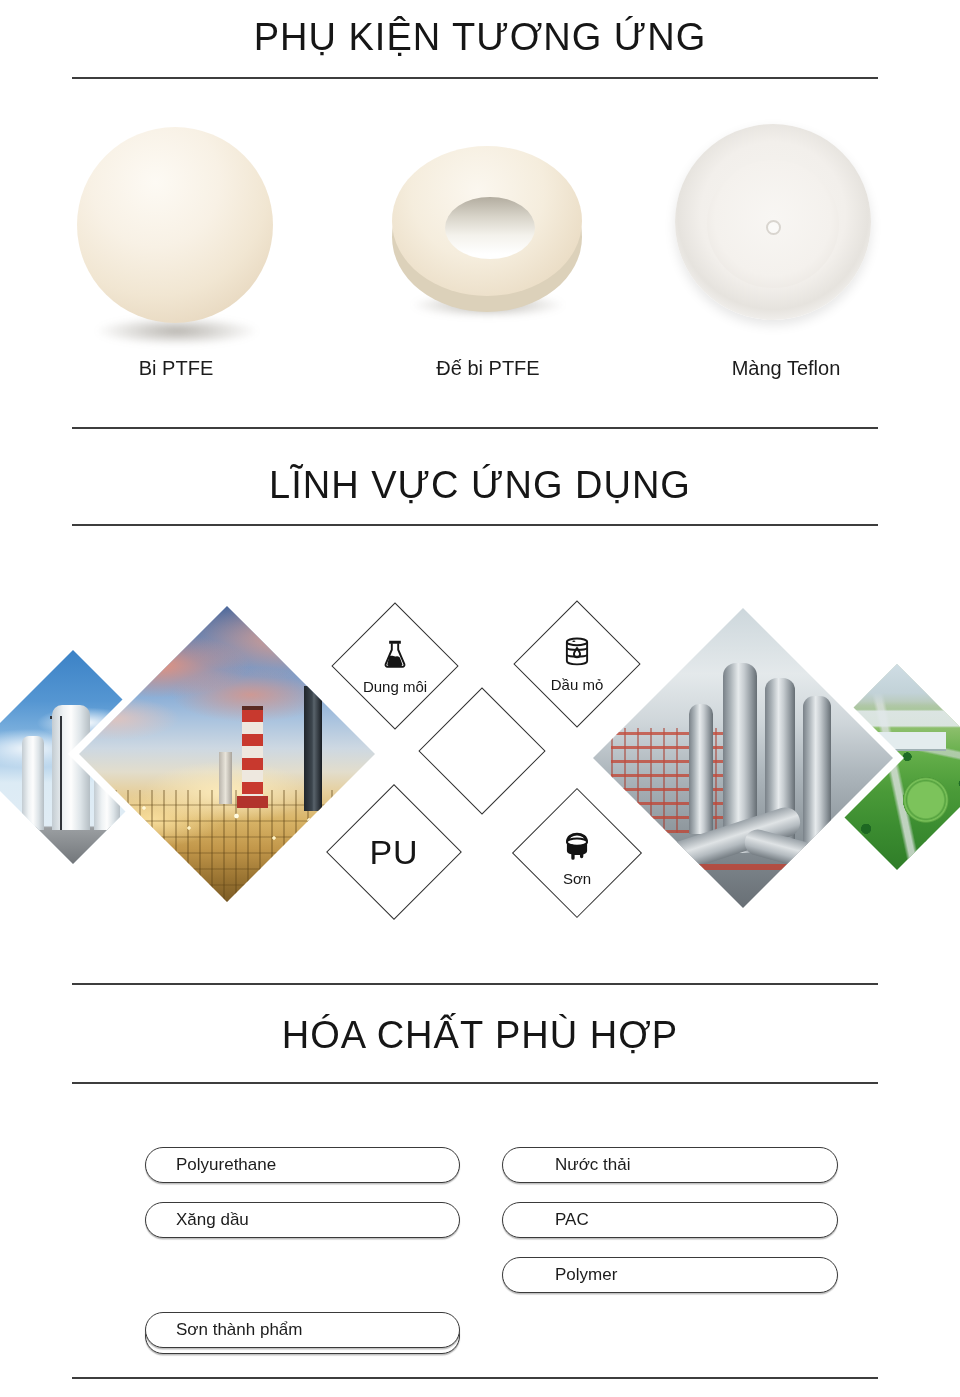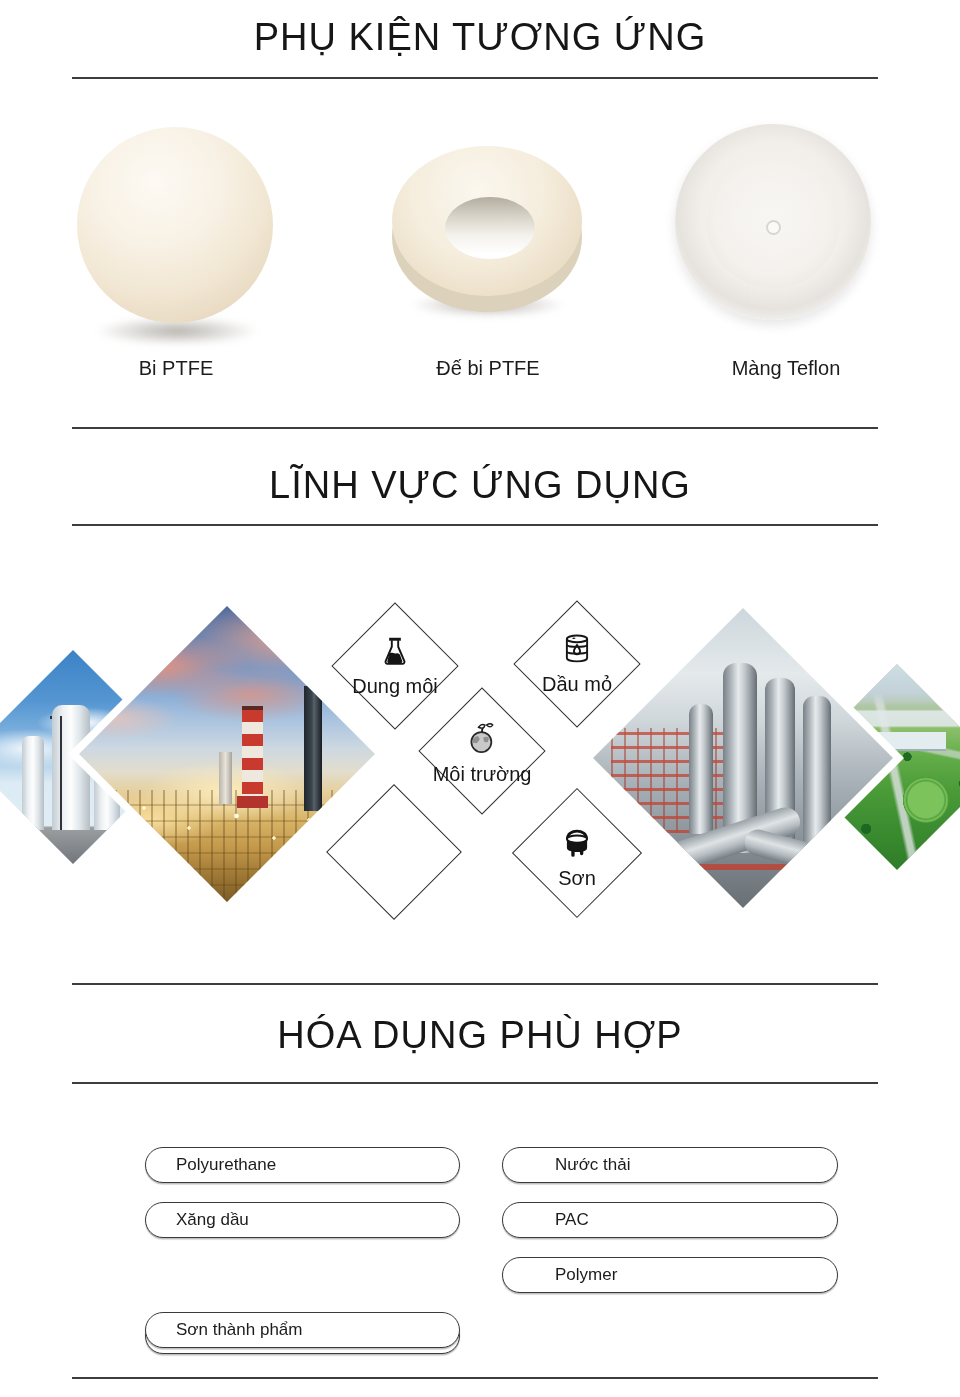--- a/index.html
+++ b/index.html
@@ -30,21 +30,21 @@
     background:radial-gradient(circle at 50% 45%, #f8f6f3 0%, #f4f1ed 60%, #e9e5e0 86%, #f0edea 100%); }
   .disc-dot { position:absolute; left:766px; top:220px; width:15px; height:15px; border-radius:50%;
     background:#fbfaf8; border:2px solid #d9d5cf; }
 
   
   .dia { clip-path:polygon(50% 0, 100% 50%, 50% 100%, 0 50%); position:absolute; }
   .halo { background:#fff; }
   .outline-dia { position:absolute; background:#fff; border:1.3px solid #2f2f2f; transform:rotate(45deg); z-index:4; }
   .app-content { position:absolute; z-index:5; display:flex; flex-direction:column;
                  align-items:center; justify-content:center; text-align:center; }
-  .app-label { font-size:20px; color:#161616; margin-top:2px; }
+  .app-label { font-size:15px; color:#161616; margin-top:2px; }
   .app-pu { font-size:34px; letter-spacing:1px; color:#161616; }
 
   .photo-child { position:absolute; }
 
   
   .pill { position:absolute; height:36px; border:1.4px solid #3a3a3a; border-radius:18px;
           background:#fff; display:flex; align-items:center; font-size:17px; color:#1c1c1c;
           box-shadow:0 1.5px 1px rgba(70,70,70,.35); }
   .pill.col-l { left:145px; width:315px; padding-left:30px; }
   .pill.col-r { left:502px; width:336px; padding-left:52px;text-align:right; }
@@ -189,50 +189,40 @@
         <path d="M7 7 v17 M25 7 v17"></path>
         <path d="M7 24 c0 1.7 4 3 9 3 s9-1.3 9-3"></path>
         <path d="M7 12.6 c2.2 2 15.8 2 18 0 M7 18.6 c2.2 2 15.8 2 18 0"></path>
         <path d="M16 12.5 c-1.6 2.3-2.7 3.8-2.7 5.4 a2.7 2.7 0 0 0 5.4 0 c0-1.6-1.1-3.1-2.7-5.4 Z"></path>
         <ellipse cx="13.2" cy="6.5" rx="1.4" ry=".7" fill="#151515" stroke="none"></ellipse>
       </svg>
     </span>
     <span class="app-label">Dầu mỏ</span>
   </div>
 
-  <div class="app-content" style="left:412px; top:708px; width:140px; height:86px">
-    <span>
-      <svg width="40" height="40" viewBox="0 0 32 32">
-        <circle cx="15.5" cy="20" r="8" fill="#c9c9c9" stroke="#2a2a2a" stroke-width="1.4"></circle>
-        <path d="M8.2 18.5 q2-3.5 5-3 l1 2.5 -2.5 3 -2.8-.4 Z" fill="#8f8f8f"></path>
-        <path d="M17 16.5 q3-1.5 4.6.5 l-1 3 q-2 .8-3.1-.6 Z" fill="#8f8f8f"></path>
-        <path d="M16 12 q-.3-3 2-4.6" stroke="#1a1a1a" stroke-width="1.3" fill="none"></path>
-        <path d="M13.2 8.2 q2.4-3.2 5.2-1.7 q-1 3.6-5.2 1.7 Z" fill="#fff" stroke="#1a1a1a" stroke-width="1.1"></path>
-        <path d="M19.6 6.4 q3.1-1.9 5 0 q-1.9 3-5 0 Z" fill="#fff" stroke="#1a1a1a" stroke-width="1.1"></path>
-      </svg>
-    </span>
-    <span class="app-label">Môi trường</span>
-  </div>
-
+
+  <div class="app-content" style="left:334px; top:822px; width:120px; height:60px">
+    <span class="app-pu">PU</span>
+  </div>
 
   <div class="app-content" style="left:517px; top:813px; width:120px; height:86px">
     <span>
       <svg width="38" height="38" viewBox="0 0 32 32">
         <path d="M8 13 a8 6.2 0 0 1 16 0" fill="none" stroke="#131313" stroke-width="2.4"></path>
         <path d="M7.5 13.5 h17 v7.3 q0 2.3-3.2 3.1 v1.8 a1.4 1.4 0 0 1-2.8 0 v-1.3 q-1 .1-2.5.1 q-1 0-2-.1 v2.7 a1.4 1.4 0 0 1-2.8 0 v-3.3 q-3.7-.9-3.7-3 Z" fill="#131313"></path>
         <ellipse cx="16" cy="13.5" rx="8.5" ry="3" fill="#fff" stroke="#131313" stroke-width="1.6"></ellipse>
         <path d="M11.3 15.4 q.7 2.6 1.5 3.1 l.3-2.7 Z" fill="#131313"></path>
       </svg>
     </span>
     <span class="app-label">Sơn</span>
   </div>
 
   <div class="hline" style="top:983px"></div>
 
-  <div class="sec-title" style="top:1014px">HÓA DỤNG PHÙ HỢP</div>
+  <div class="sec-title" style="top:1014px">HÓA CHẤT PHÙ HỢP</div>
   <div class="hline" style="top:1082px"></div>
 
   <div class="pill col-l" style="top:1202px">
     <span>Xăng dầu</span>
     </div>
   <div class="pill col-l" style="top:1147px">
     <span>Polyurethane</span>
     </div>
   <div class="pill col-l" style="top:1318px">
     <span>Mực in</span>

